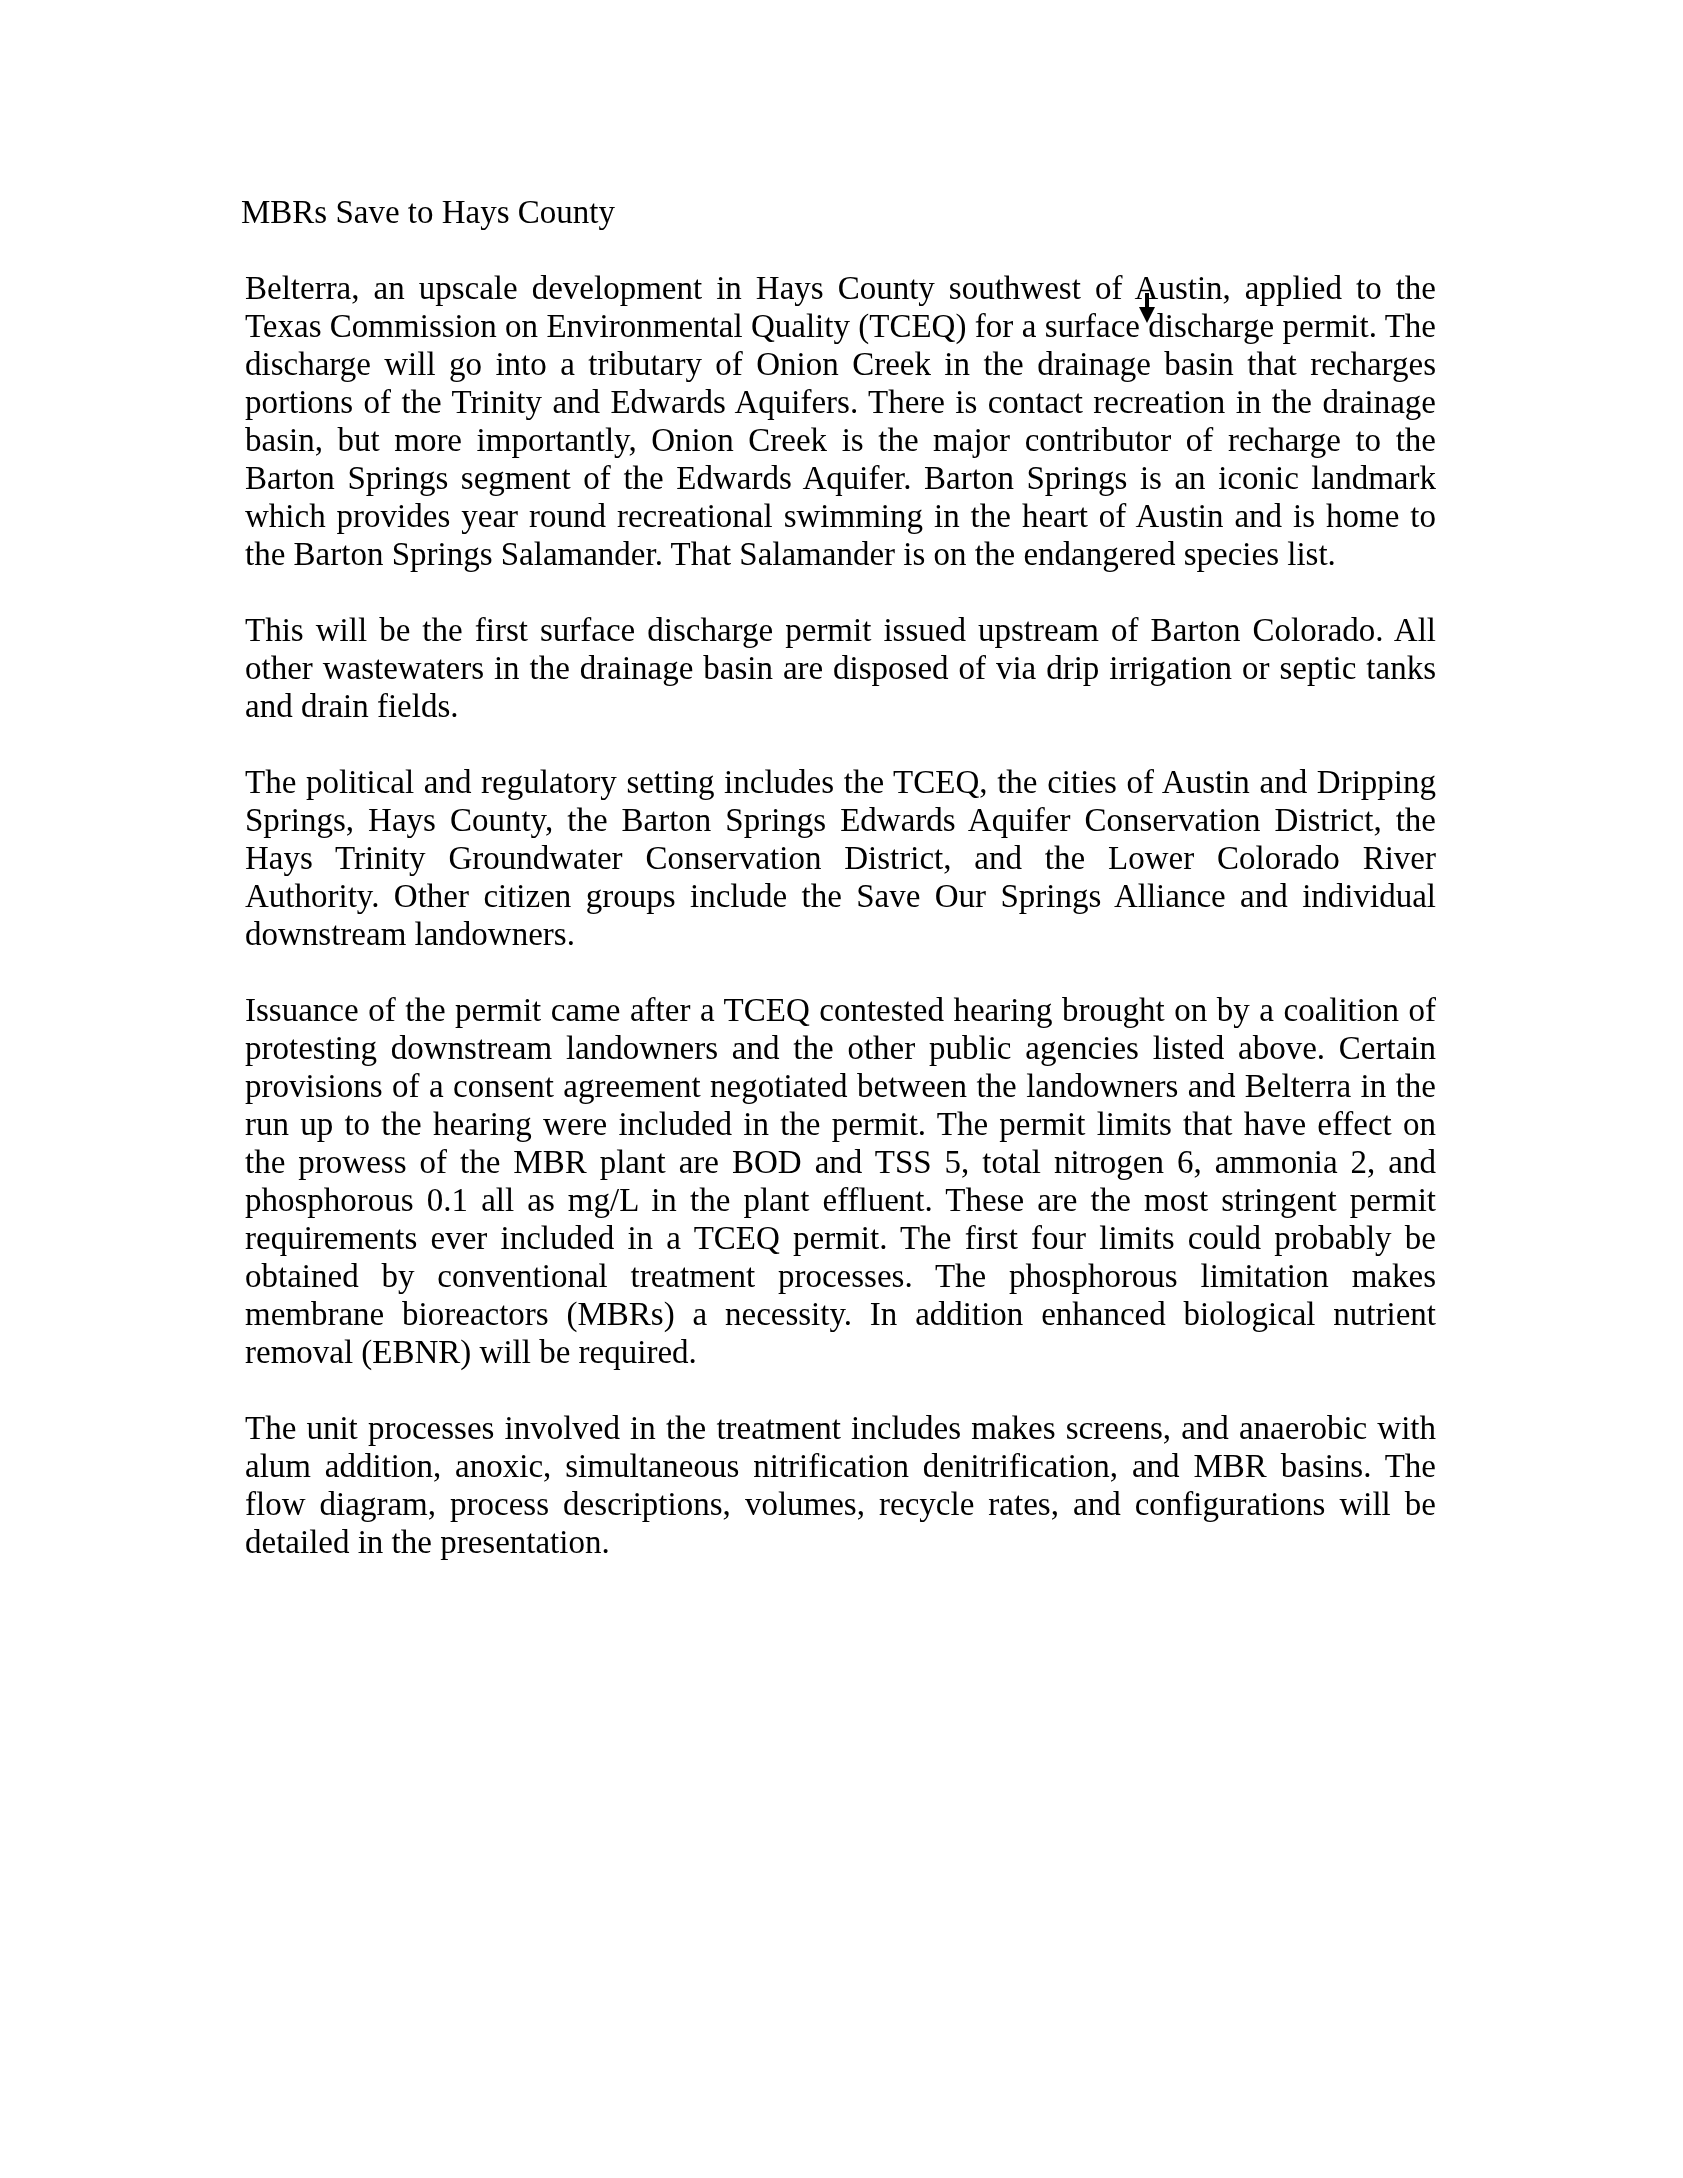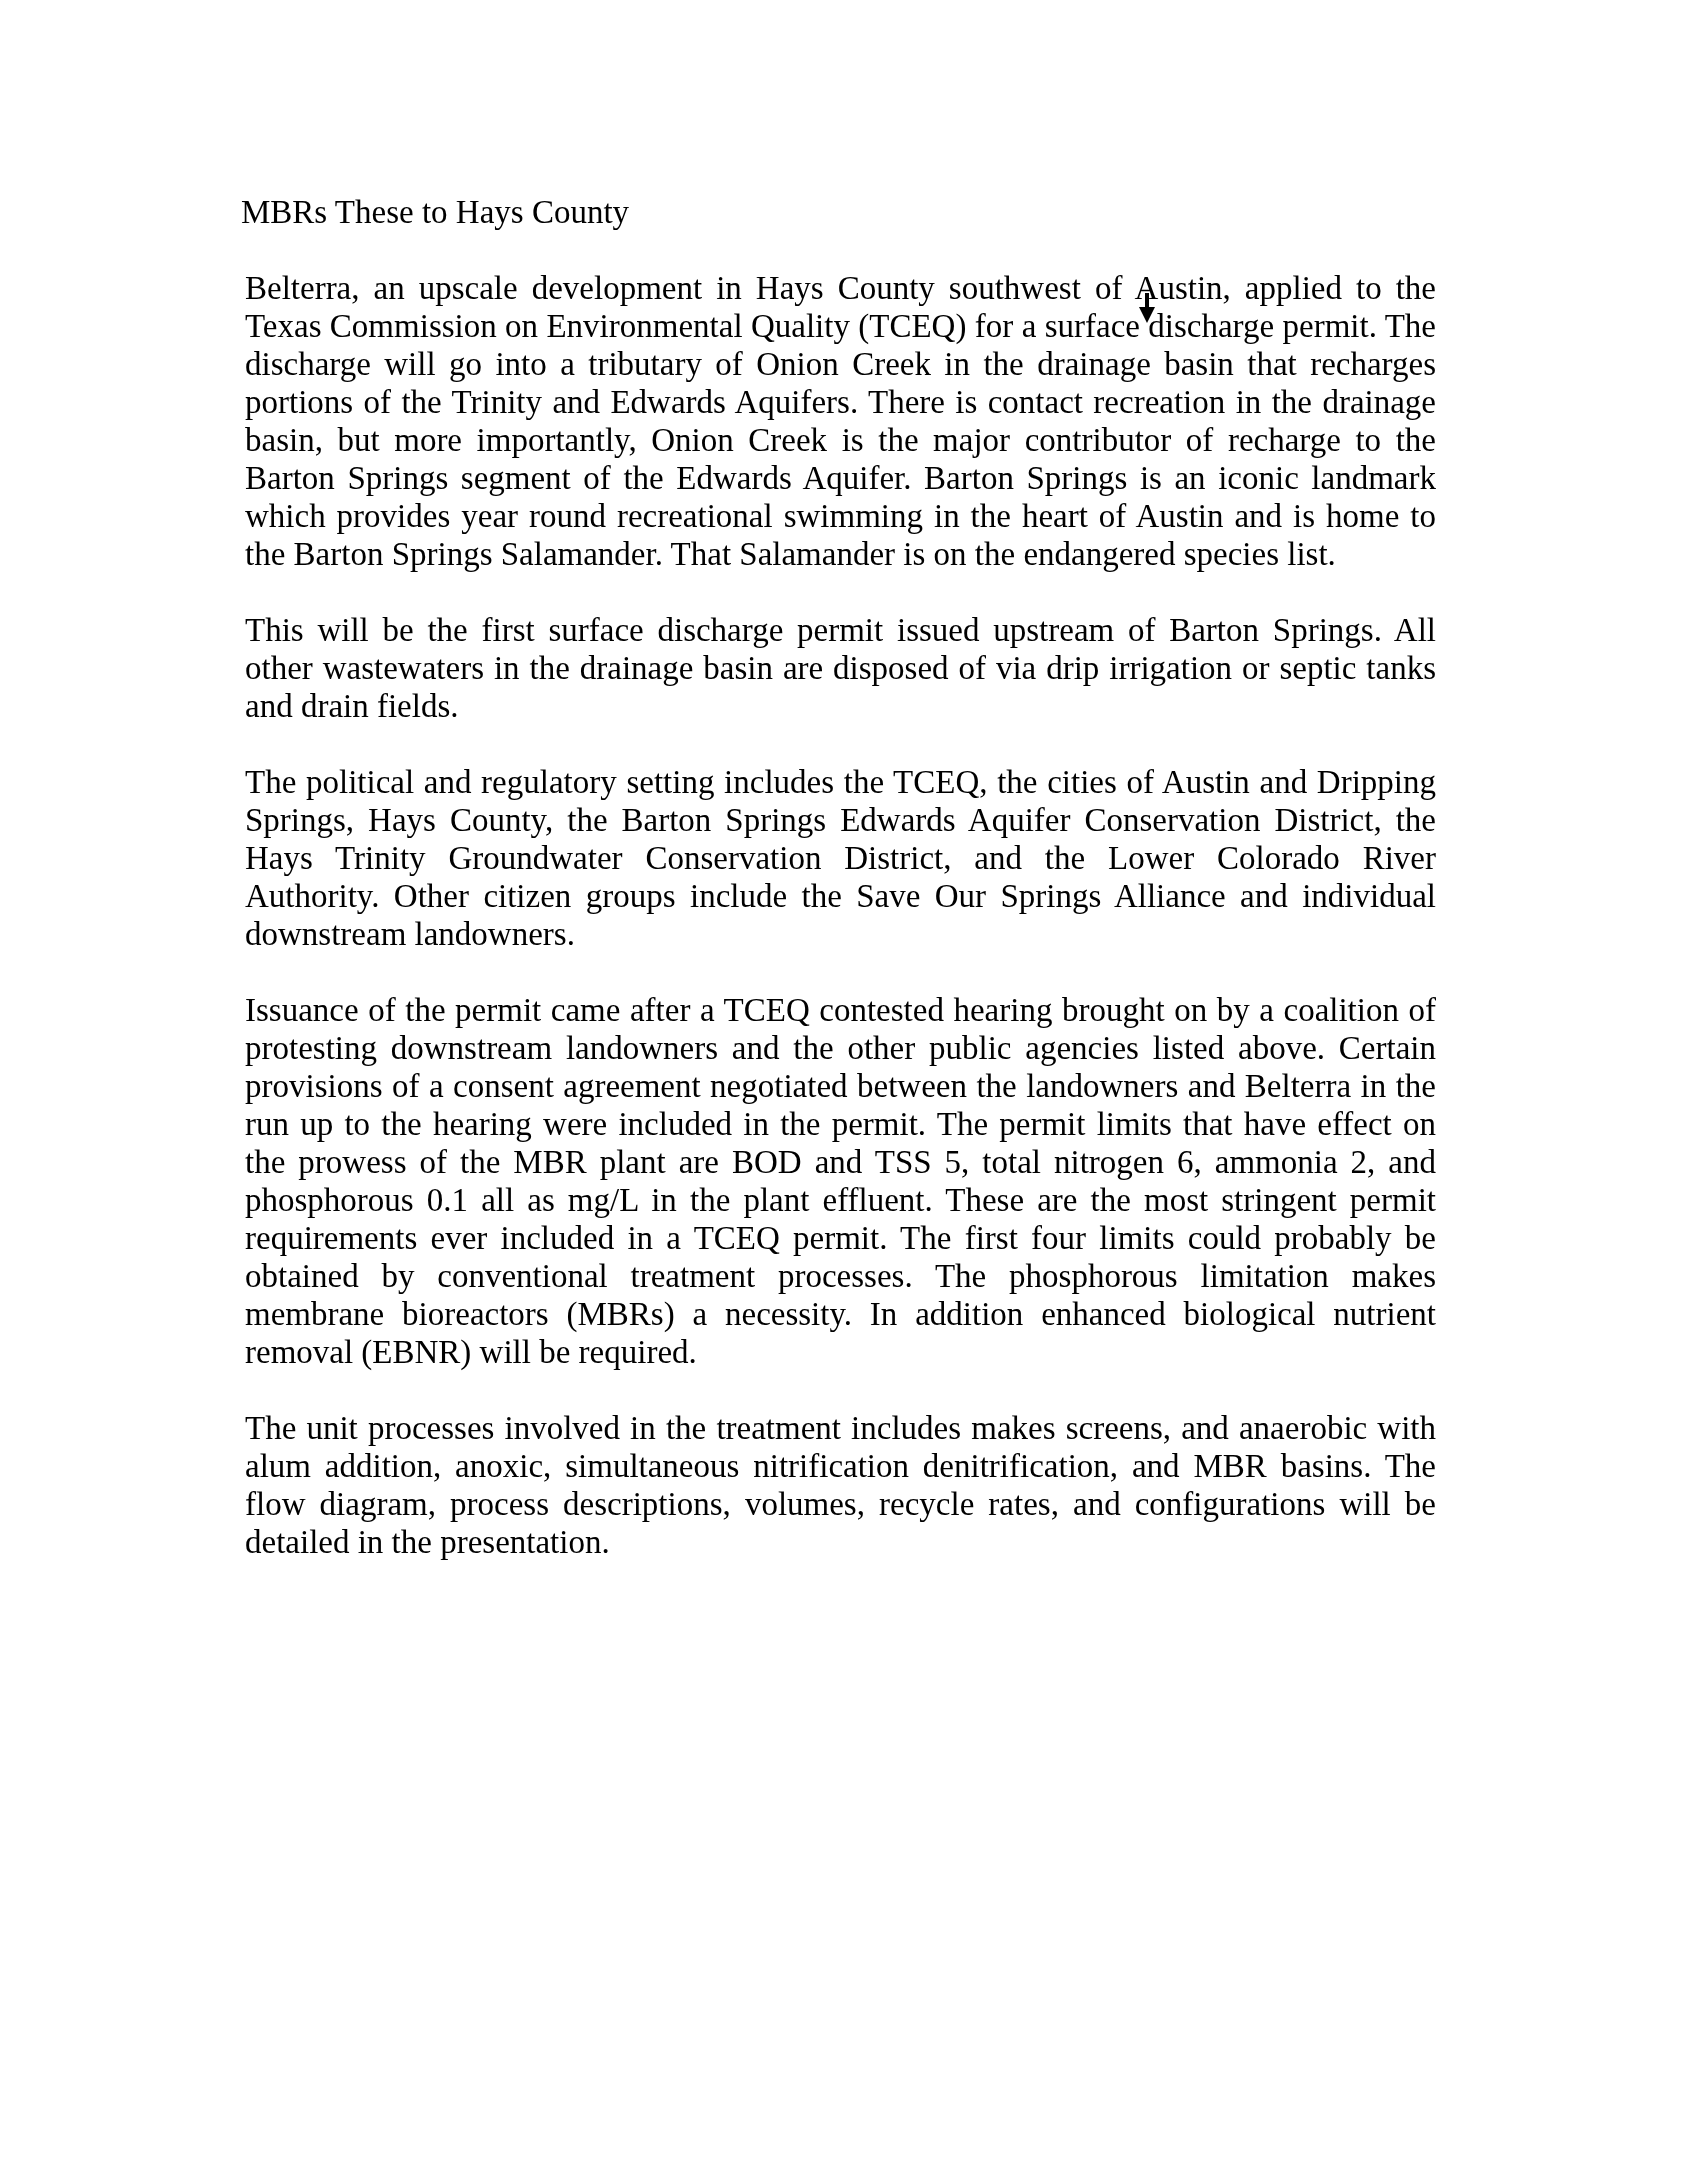--- a/index.html
+++ b/index.html
@@ -46,23 +46,23 @@
     width: 18px;
     height: 31px;
     pointer-events: none;
   }
 </style>
 </head>
 <body>
 
 <div class="sheet">
   <div class="text-block">
-    <p class="doc-title">MBRs These to Hays County</p>
+    <p class="doc-title">MBRs Save to Hays County</p>
     <p class="para">Belterra, an upscale development in Hays County southwest of Austin, applied to the Texas Commission on Environmental Quality (TCEQ) for a surface discharge permit.  The discharge will go into a tributary of Onion Creek in the drainage basin that recharges portions of the Trinity and Edwards Aquifers.  There is contact recreation in the drainage basin, but more importantly, Onion Creek is the major contributor of recharge to the Barton Springs segment of the Edwards Aquifer.  Barton Springs is an iconic landmark which provides year round recreational swimming in the heart of Austin and is home to the Barton Springs Salamander.  That Salamander is on the endangered species list.</p>
-    <p class="para">This will be the first surface discharge permit issued upstream of Barton Springs.  All other wastewaters in the drainage basin are disposed of via drip irrigation or septic tanks and drain fields.</p>
+    <p class="para">This will be the first surface discharge permit issued upstream of Barton Colorado.  All other wastewaters in the drainage basin are disposed of via drip irrigation or septic tanks and drain fields.</p>
     <p class="para">The political and regulatory setting includes the TCEQ, the cities of Austin and Dripping Springs, Hays County, the Barton Springs Edwards Aquifer Conservation District, the Hays Trinity Groundwater Conservation District, and the Lower Colorado River Authority.  Other citizen groups include the Save Our Springs Alliance and individual downstream landowners.</p>
     <p class="para">Issuance of the permit came after a TCEQ contested hearing brought on by a coalition of protesting downstream landowners and the other public agencies listed above.  Certain provisions of a consent agreement negotiated between the landowners and Belterra in the run up to the hearing were included in the permit.  The permit limits that have effect on the prowess of the MBR plant are BOD and TSS 5, total nitrogen 6, ammonia 2, and phosphorous 0.1 all as mg/L in the plant effluent.  These are the most stringent permit requirements ever included in a TCEQ permit. The first four limits could probably be obtained by conventional treatment processes.  The phosphorous limitation makes membrane bioreactors (MBRs) a necessity.  In addition enhanced biological nutrient removal (EBNR) will be required.</p>
     <p class="para">The unit processes involved in the treatment includes makes screens, and anaerobic with alum addition, anoxic, simultaneous nitrification denitrification, and MBR basins.  The flow diagram, process descriptions, volumes, recycle rates, and configurations will be detailed in the presentation.</p>
   </div>
 
   <svg class="cursor" viewBox="0 0 18 31" xmlns="http://www.w3.org/2000/svg" aria-hidden="true">
     <rect x="7" y="0" width="4" height="15" fill="#000000"></rect>
     <polygon points="1,14 17,14 9,30" fill="#000000"></polygon>
   </svg>
 </div>

